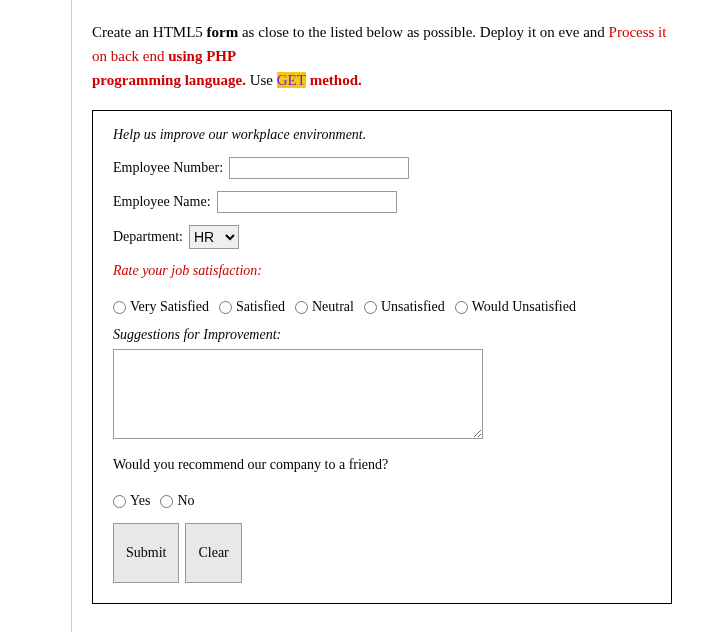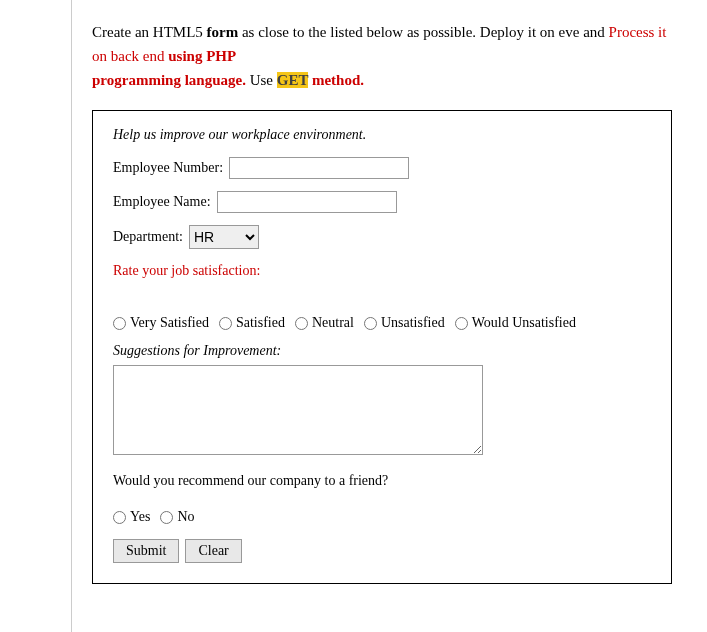--- a/index.html
+++ b/index.html
@@ -50,22 +50,22 @@
       color: #cc0000;
     }
 
     .instructions .red-bold {
       color: #cc0000;
       font-weight: bold;
     }
 
     .instructions .highlight {
       background-color: #f5c518;
-      color: #404040;
-      font-weight: bold;
+      color: #6d28d9;
+      font-weight: normal;
       margin-top: 16px;
     }
 
     .form-container {
       border: 1px solid #000;
       padding: 16px 20px 20px 20px;
       max-width: 580px;
     }
 
     .form-title {
@@ -98,32 +98,33 @@
       width: 180px;
       font-size: 14px;
       padding: 2px 4px;
     }
 
     .form-field select {
       border: 1px solid #999;
       height: 24px;
       font-size: 14px;
       padding: 2px 0;
-      width: 70px;
+      width: 50px;
     }
 
     .satisfaction-section {
       margin-top: 14px;
       margin-bottom: 12px;
     }
 
     .satisfaction-label {
       font-size: 14px;
+      font-style: italic;
       color: #cc0000;
-      margin-bottom: 24px;
+      margin-bottom: 8px;
     }
 
     .radio-group {
       display: flex;
       align-items: center;
       gap: 6px;
       flex-wrap: wrap;
       font-size: 14px;
     }
 
@@ -169,21 +170,21 @@
 
     .buttons-row {
       display: flex;
       gap: 6px;
       margin-top: 8px;
     }
 
     .btn {
       border: 1px solid #999;
       background: #e8e8e8;
-      padding: 3px 12px;
+      padding: 21px 12px;
       font-size: 14px;
       cursor: pointer;
       font-family: Times New Roman, serif;
     }
   </style>
 </head>
 <body>
 
 <div class="page-wrapper">
   <div class="left-border"></div>

